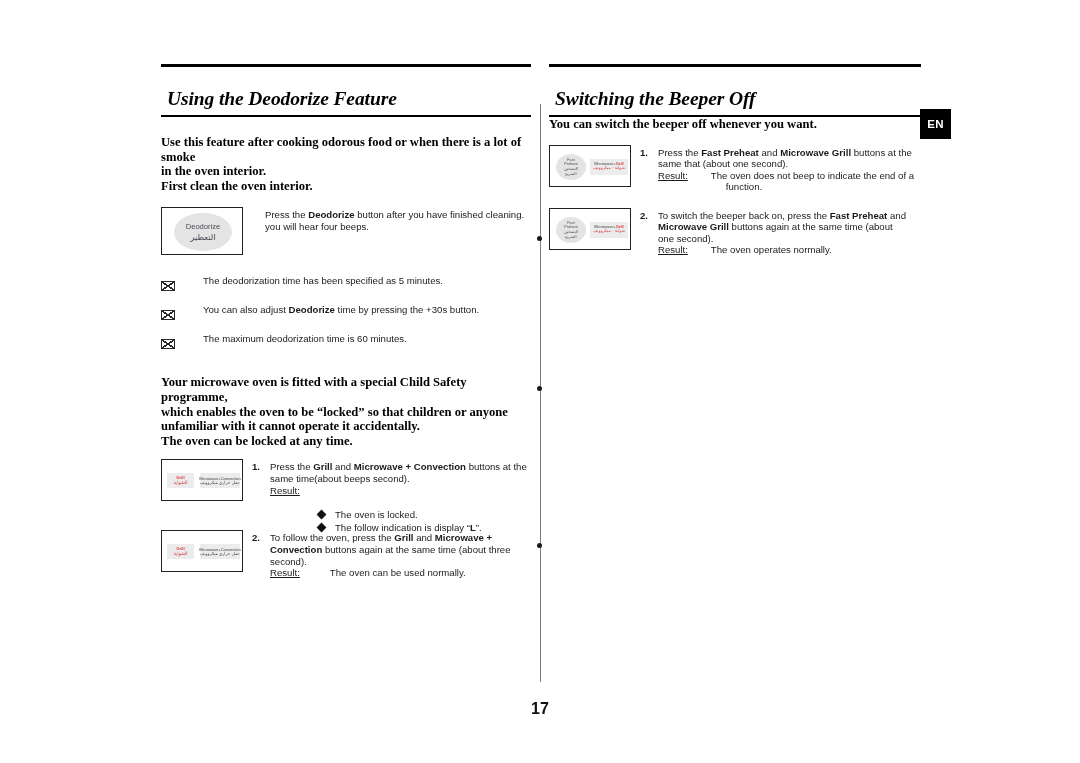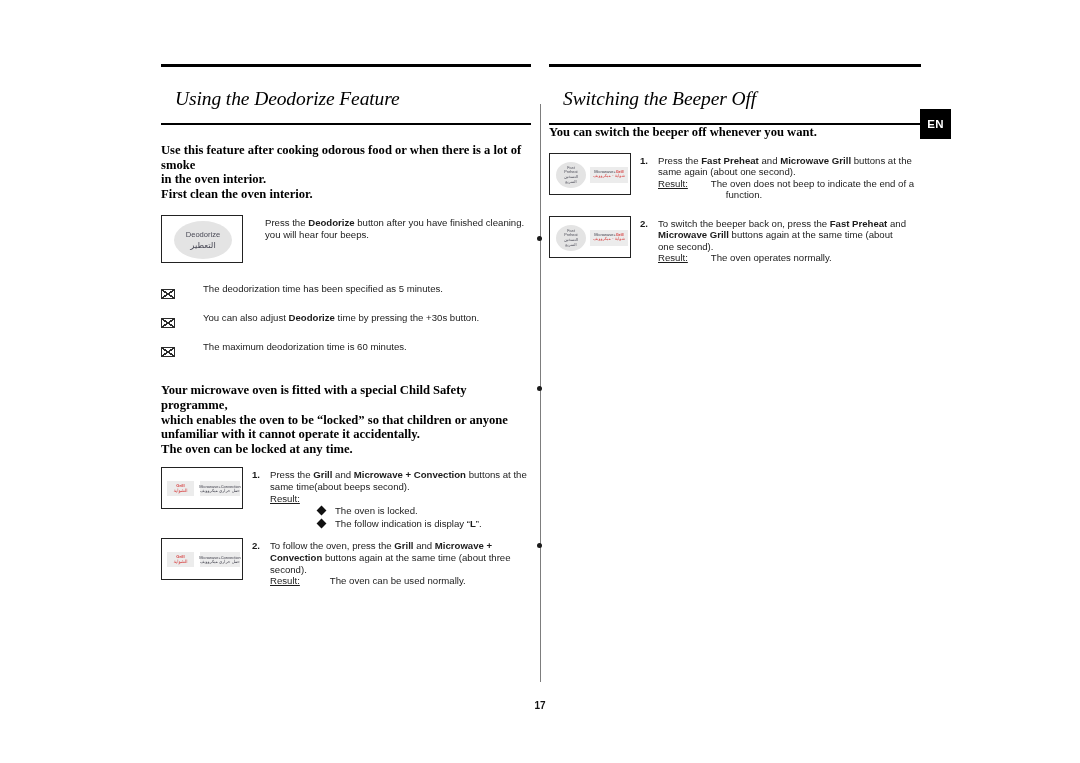--- a/index.html
+++ b/index.html
@@ -69,25 +69,25 @@
     margin-bottom: 1px;
   }
   .section-head .rule-bot {
     height: 2px;
     background: #000;
     margin-top: 0px;
   }
   .section-head h2 {
     font-family: "Liberation Serif", serif;
     font-style: italic;
-    font-weight: normal;
+    font-weight: bold;
     font-size: 19.5px;
     line-height: 27px;
-    margin: 8px;
-    padding: 10px 0 3px 6px;
+    margin: 0;
+    padding: 17px 0 3px 6px;
     letter-spacing: -0.1px;
   }
 
   
   .intro {
     font-family: "Liberation Serif", serif;
     font-weight: bold;
     font-size: 12.6px;
     line-height: 14.6px;
     margin: 0;
@@ -211,21 +211,21 @@
   }
 
   
   .page-num {
     position: absolute;
     left: 0;
     top: 700px;
     width: 1080px;
     text-align: center;
     font-family: "Liberation Sans", sans-serif;
-    font-size: 10px;
+    font-size: 16px;
     font-weight: bold;
     color: #111;
   }
 </style>
 </head>
 <body>
 
 <div class="page">
 
   <div class="gutter-rule"></div>
@@ -307,21 +307,21 @@
 
       <div class="body-txt" style="position:absolute;left:91px;top:2px;width:279px;">
         <div class="step">
           <div class="num">1.</div>
           <div class="txt">
             <div>
               <span>Press the </span><b>Grill</b><span> and </span><b>Microwave + Convection</b><span> buttons at the</span>
             </div>
             <div>same time(about beeps second).</div>
             <div class="u" style="display:inline-block;">Result:</div>
-            <div style="margin-top:1px;">
+            <div style="margin-top:13px;">
               <div style="display:flex;align-items:flex-start;margin-left:48px;">
                 <span class="diamond" style="margin:2px 10px 0 0;"></span>
                 <span><span>The oven is locked.</span><b></b><span></span></span>
               </div>
               <div style="display:flex;align-items:flex-start;margin-left:48px;margin-top:1px;">
                 <span class="diamond" style="margin:2px 10px 0 0;"></span>
                 <span><span>The follow indication is display “</span><b>L</b><span>”.</span></span>
               </div>
             </div>
           </div>
@@ -391,21 +391,21 @@
         </div>
       </div>
 
       <div class="body-txt" style="position:absolute;left:91px;top:2px;width:281px;">
         <div class="step">
           <div class="num">1.</div>
           <div class="txt">
             <div>
               <span>Press the </span><b>Fast Preheat</b><span> and </span><b>Microwave Grill</b><span> buttons at the</span>
             </div>
-            <div>same again (about one second).</div>
+            <div>same that (about one second).</div>
             <div style="display:flex;">
               <span class="u" style="flex:0 0 auto;">Result:</span>
               <span style="margin-left:23px;">
                 <span style="display:block;">The oven does not beep to indicate the end of a</span>
                 <span style="display:block;margin-left:15px;">function.</span>
               </span>
             </div>
           </div>
         </div>
       </div>

